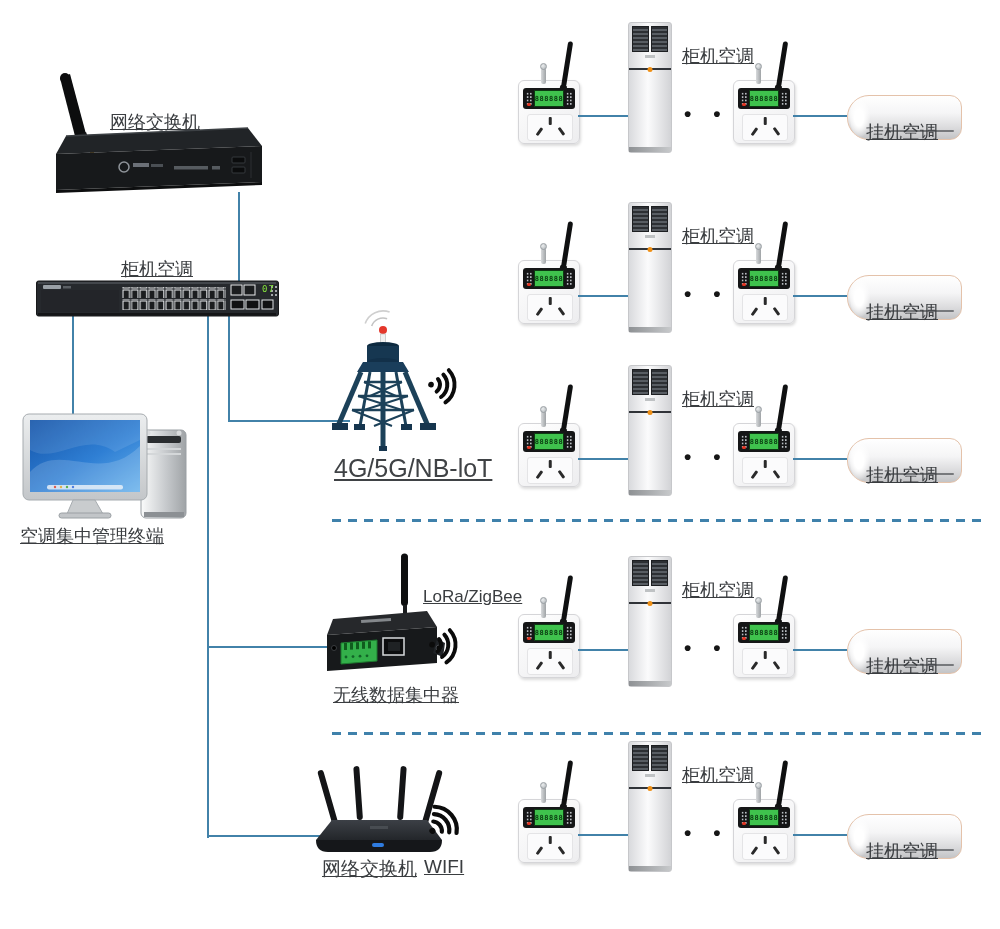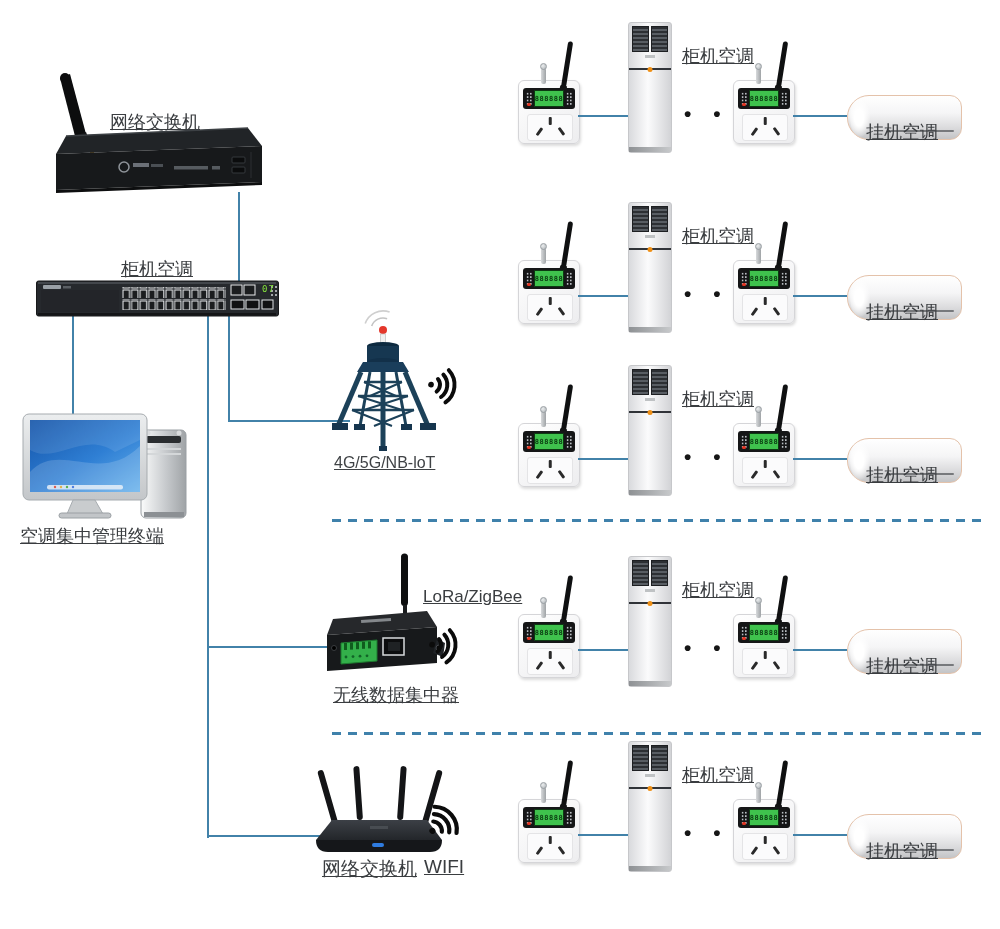--- a/index.html
+++ b/index.html
@@ -201,21 +201,21 @@
     <rect x="49" y="150" width="8" height="5" fill="#16354e"></rect>
   </svg>
   <svg style="left:426px;top:364px;transform:rotate(6deg);" width="36" height="44" viewBox="0 0 40 44">
     <g stroke="#0b0b0b" stroke-width="4.4" stroke-linecap="round" fill="none">
       <circle cx="5.5" cy="22" r="3.2" fill="#0b0b0b" stroke-width="0"></circle>
       <path d="M12.5,15 A9.8,9.8 0 0 1 12.5,29"></path>
       <path d="M18,9.5 A16.8,16.8 0 0 1 18,34.5"></path>
       <path d="M23.5,4 A24,24 0 0 1 23.5,40"></path>
     </g>
   </svg>
-  <div class="lbl" style="left:334px;top:454px;font-size:16px;color:#3f4245;">4G/5G/NB-loT</div>
+  <div class="lbl" style="left:334px;top:454px;font-size:25px;color:#3f4245;">4G/5G/NB-loT</div>
 
   <svg style="left:315px;top:553px;" width="130" height="132" viewBox="0 0 130 132">
     <circle cx="89.5" cy="4" r="3.5" fill="#0d0e0f"></circle>
     <rect x="86" y="3" width="7" height="50" rx="3.5" fill="#0d0e0f"></rect>
     <rect x="88" y="52" width="4" height="12" fill="#1a1c1e"></rect>
     <polygon points="18,66 112,58 122,74 12,82" fill="#26282b"></polygon>
     <rect x="46" y="66" width="30" height="3" fill="#b7bcc0" opacity="0.65" transform="rotate(-4 61 67)"></rect>
     <polygon points="12,82 122,74 122,110 12,118" fill="#17191b"></polygon>
     <circle cx="19" cy="95" r="2.5" fill="#000" stroke="#3a3d40"></circle>
     <polygon points="26,90 62,87 62,108 26,111" fill="#33b04a" stroke="#1d7a2f"></polygon>

